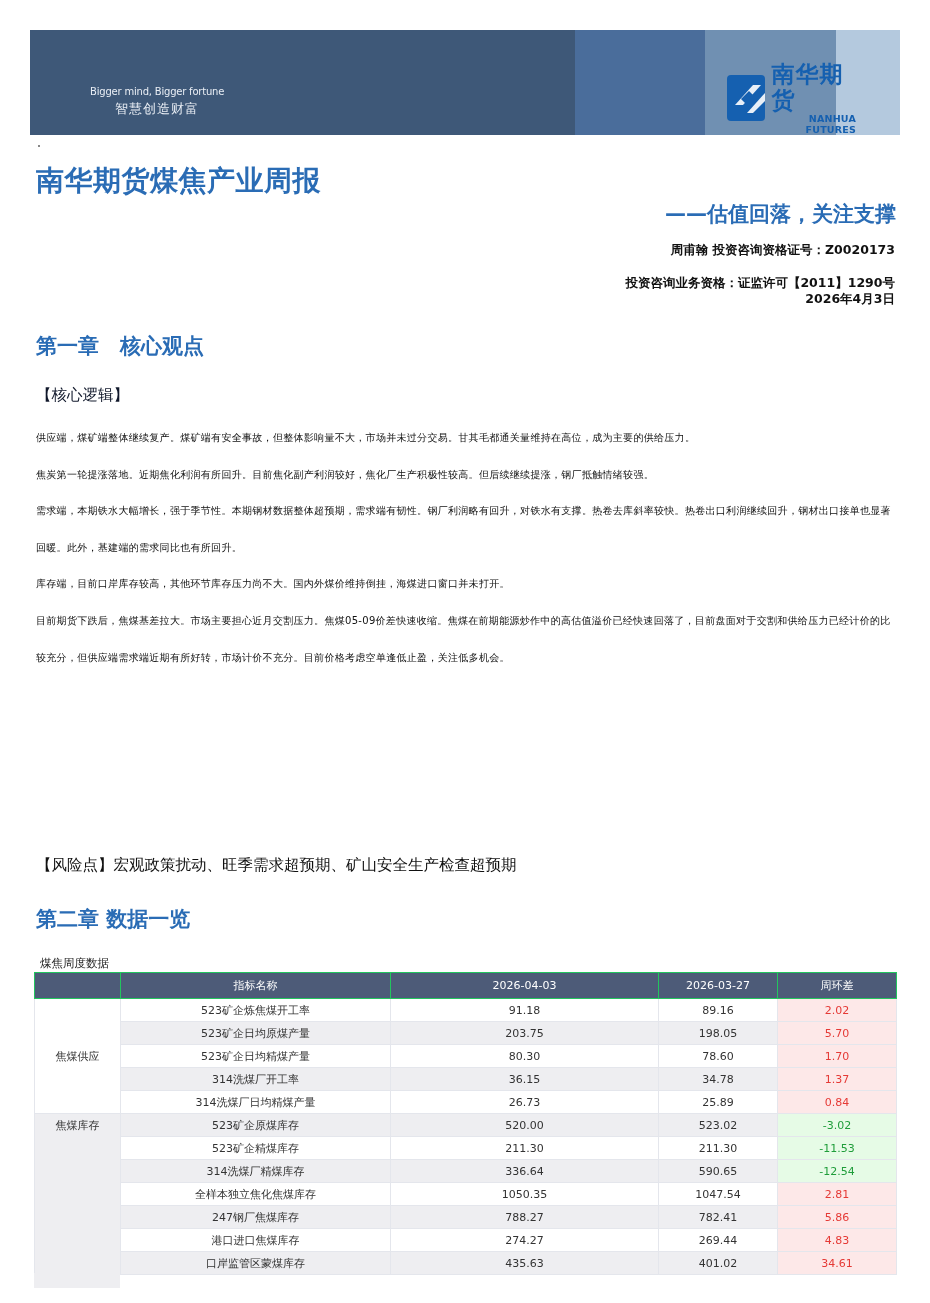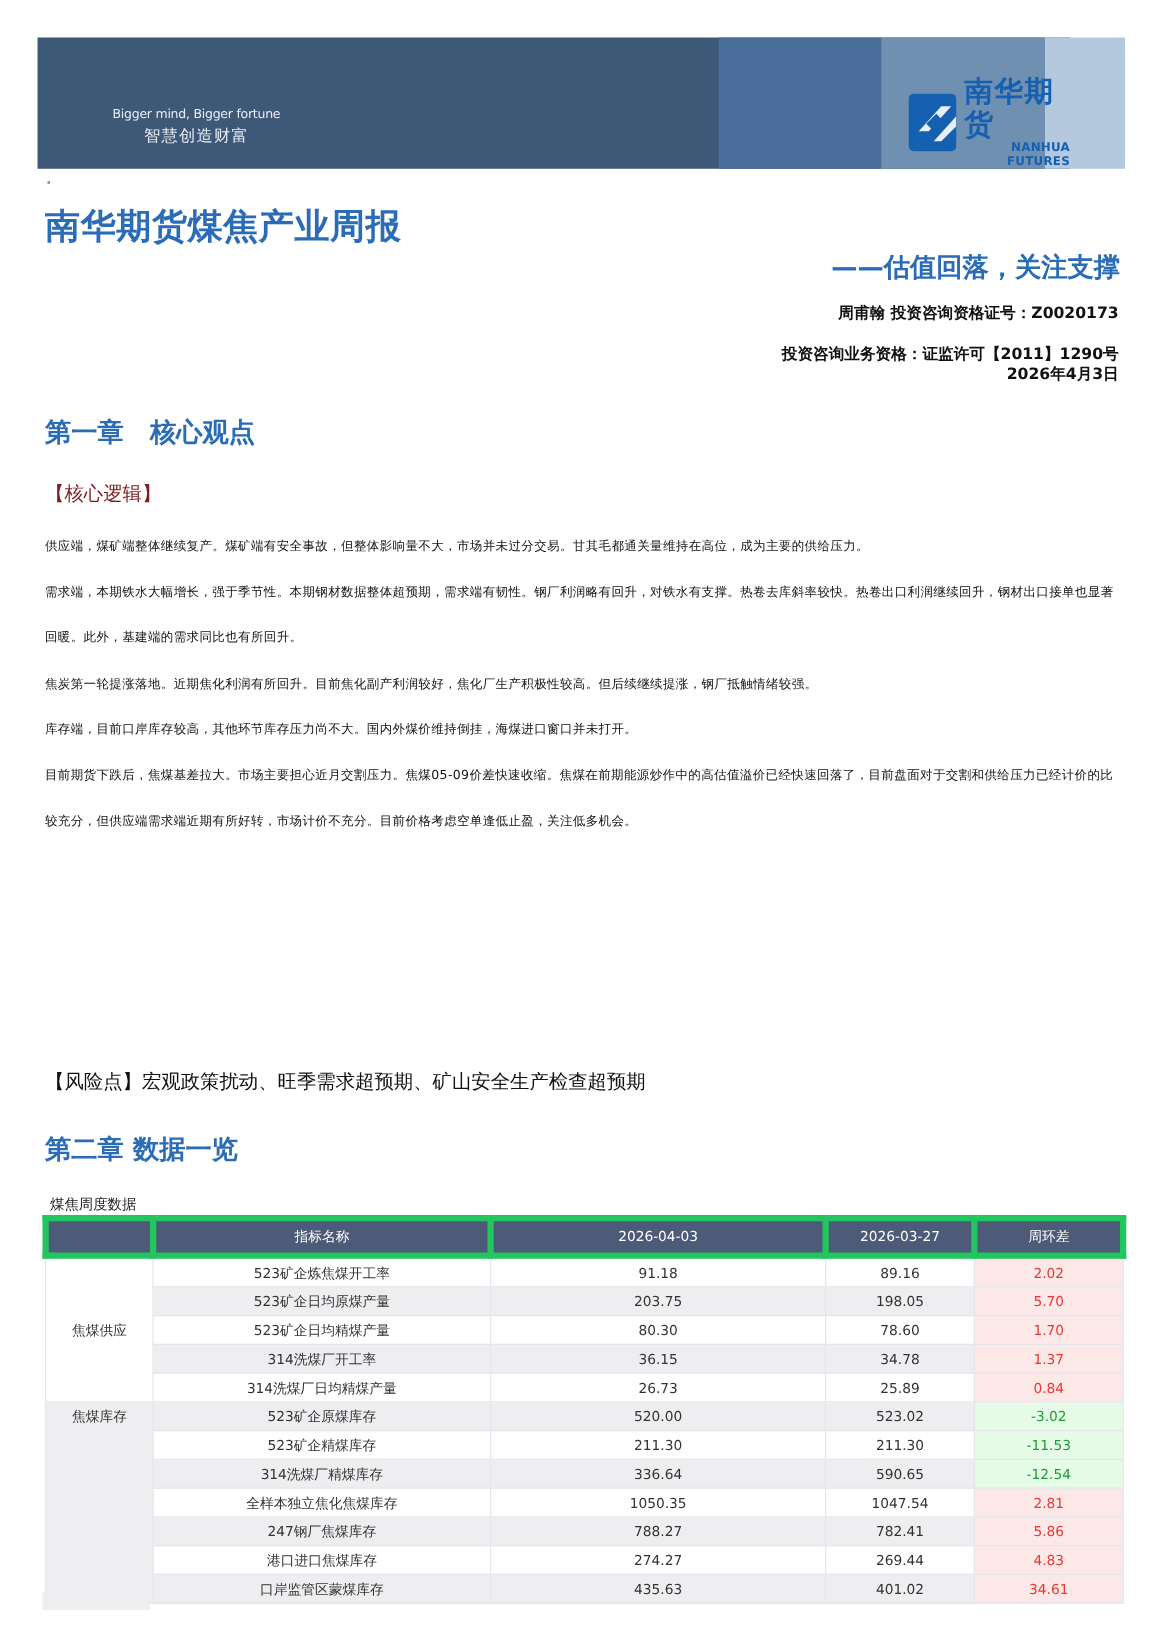--- a/index.html
+++ b/index.html
@@ -28,30 +28,30 @@
   .meta { position: absolute; right: 35px; font-size: 12.5px; font-weight: bold; color: #111; }
   .meta-1 { top: 242px; }
   .meta-2 { top: 275px; }
   .meta-3 { top: 291px; }
 
   .chapter { position: absolute; left: 36px; font-size: 21px; font-weight: bold; color: #2a6cb5; }
   .ch1 { top: 332px; }
   .ch2 { top: 905px; }
 
   .body-text { position: absolute; left: 36px; width: 860px; font-size: 10px; color: #111; line-height: 36.6px; letter-spacing: 0.3px; }
-  .label { position: absolute; left: 36px; font-size: 15.5px; color: #7f1d1d; text-align: center; }
+  .label { position: absolute; left: 36px; font-size: 15.5px; color: #0f172a; text-align: center; }
   .lab1 { top: 385px; }
   .para-wrap { top: 420px; }
   .para { margin: 0; }
   .risk { position: absolute; left: 36px; top: 855px; font-size: 15.5px; color: #111; }
 
   .table-caption { position: absolute; left: 40px; top: 956px; font-size: 11.5px; color: #222; }
   table.data { position: absolute; left: 34px; top: 972px; width: 862px; border-collapse: collapse;
                font-size: 11px; color: #333; table-layout: fixed; }
-  table.data th { background: #4d5b78; color: #ffffff; font-weight: normal; height: 23px; border: 5px solid #22c55e; text-align: center; }
+  table.data th { background: #4d5b78; color: #ffffff; font-weight: normal; height: 23px; border: 1px solid #22c55e; text-align: center; }
   table.data td { height: 22px; text-align: center; border: 1px solid #e4e6ec; padding: 0; }
   tr.alt td.c { background: #eeeef1; }
   tr.plain td.c { background: #ffffff; }
   td.grp-supply { background: #ffffff; vertical-align: middle; }
   td.grp-inv { background: #eeeef1; vertical-align: top; padding-top: 4px !important; }
   td.up { background: #fde8e8 !important; color: #e53935; }
   td.down { background: #e6fbe6 !important; color: #1f9d3a; }
   .grp-tail { position: absolute; left: 34px; top: 1273px; width: 86px; height: 15px; background: #eeeef1; }
 </style>
 </head>
@@ -85,22 +85,22 @@
 <div class="title">南华期货煤焦产业周报</div>
 <div class="subtitle">——估值回落，关注支撑</div>
 <div class="meta meta-1">周甫翰 投资咨询资格证号：Z0020173</div>
 <div class="meta meta-2">投资咨询业务资格：证监许可【2011】1290号</div>
 <div class="meta meta-3">2026年4月3日</div>
 
 <div class="chapter ch1">第一章　核心观点</div>
 <div class="label lab1">【核心逻辑】</div>
 <div class="body-text para-wrap">
   <p class="para">供应端，煤矿端整体继续复产。煤矿端有安全事故，但整体影响量不大，市场并未过分交易。甘其毛都通关量维持在高位，成为主要的供给压力。</p>
+  <p class="para">焦炭第一轮提涨落地。近期焦化利润有所回升。目前焦化副产利润较好，焦化厂生产积极性较高。但后续继续提涨，钢厂抵触情绪较强。</p>
   <p class="para">需求端，本期铁水大幅增长，强于季节性。本期钢材数据整体超预期，需求端有韧性。钢厂利润略有回升，对铁水有支撑。热卷去库斜率较快。热卷出口利润继续回升，钢材出口接单也显著回暖。此外，基建端的需求同比也有所回升。</p>
-  <p class="para">焦炭第一轮提涨落地。近期焦化利润有所回升。目前焦化副产利润较好，焦化厂生产积极性较高。但后续继续提涨，钢厂抵触情绪较强。</p>
   <p class="para">库存端，目前口岸库存较高，其他环节库存压力尚不大。国内外煤价维持倒挂，海煤进口窗口并未打开。</p>
   <p class="para">目前期货下跌后，焦煤基差拉大。市场主要担心近月交割压力。焦煤05-09价差快速收缩。焦煤在前期能源炒作中的高估值溢价已经快速回落了，目前盘面对于交割和供给压力已经计价的比较充分，但供应端需求端近期有所好转，市场计价不充分。目前价格考虑空单逢低止盈，关注低多机会。</p>
 </div>
 <div class="risk">【风险点】宏观政策扰动、旺季需求超预期、矿山安全生产检查超预期</div>
 
 <div class="chapter ch2">第二章  数据一览</div>
 <div class="table-caption">煤焦周度数据</div>
 
 <table class="data">
   <colgroup>

